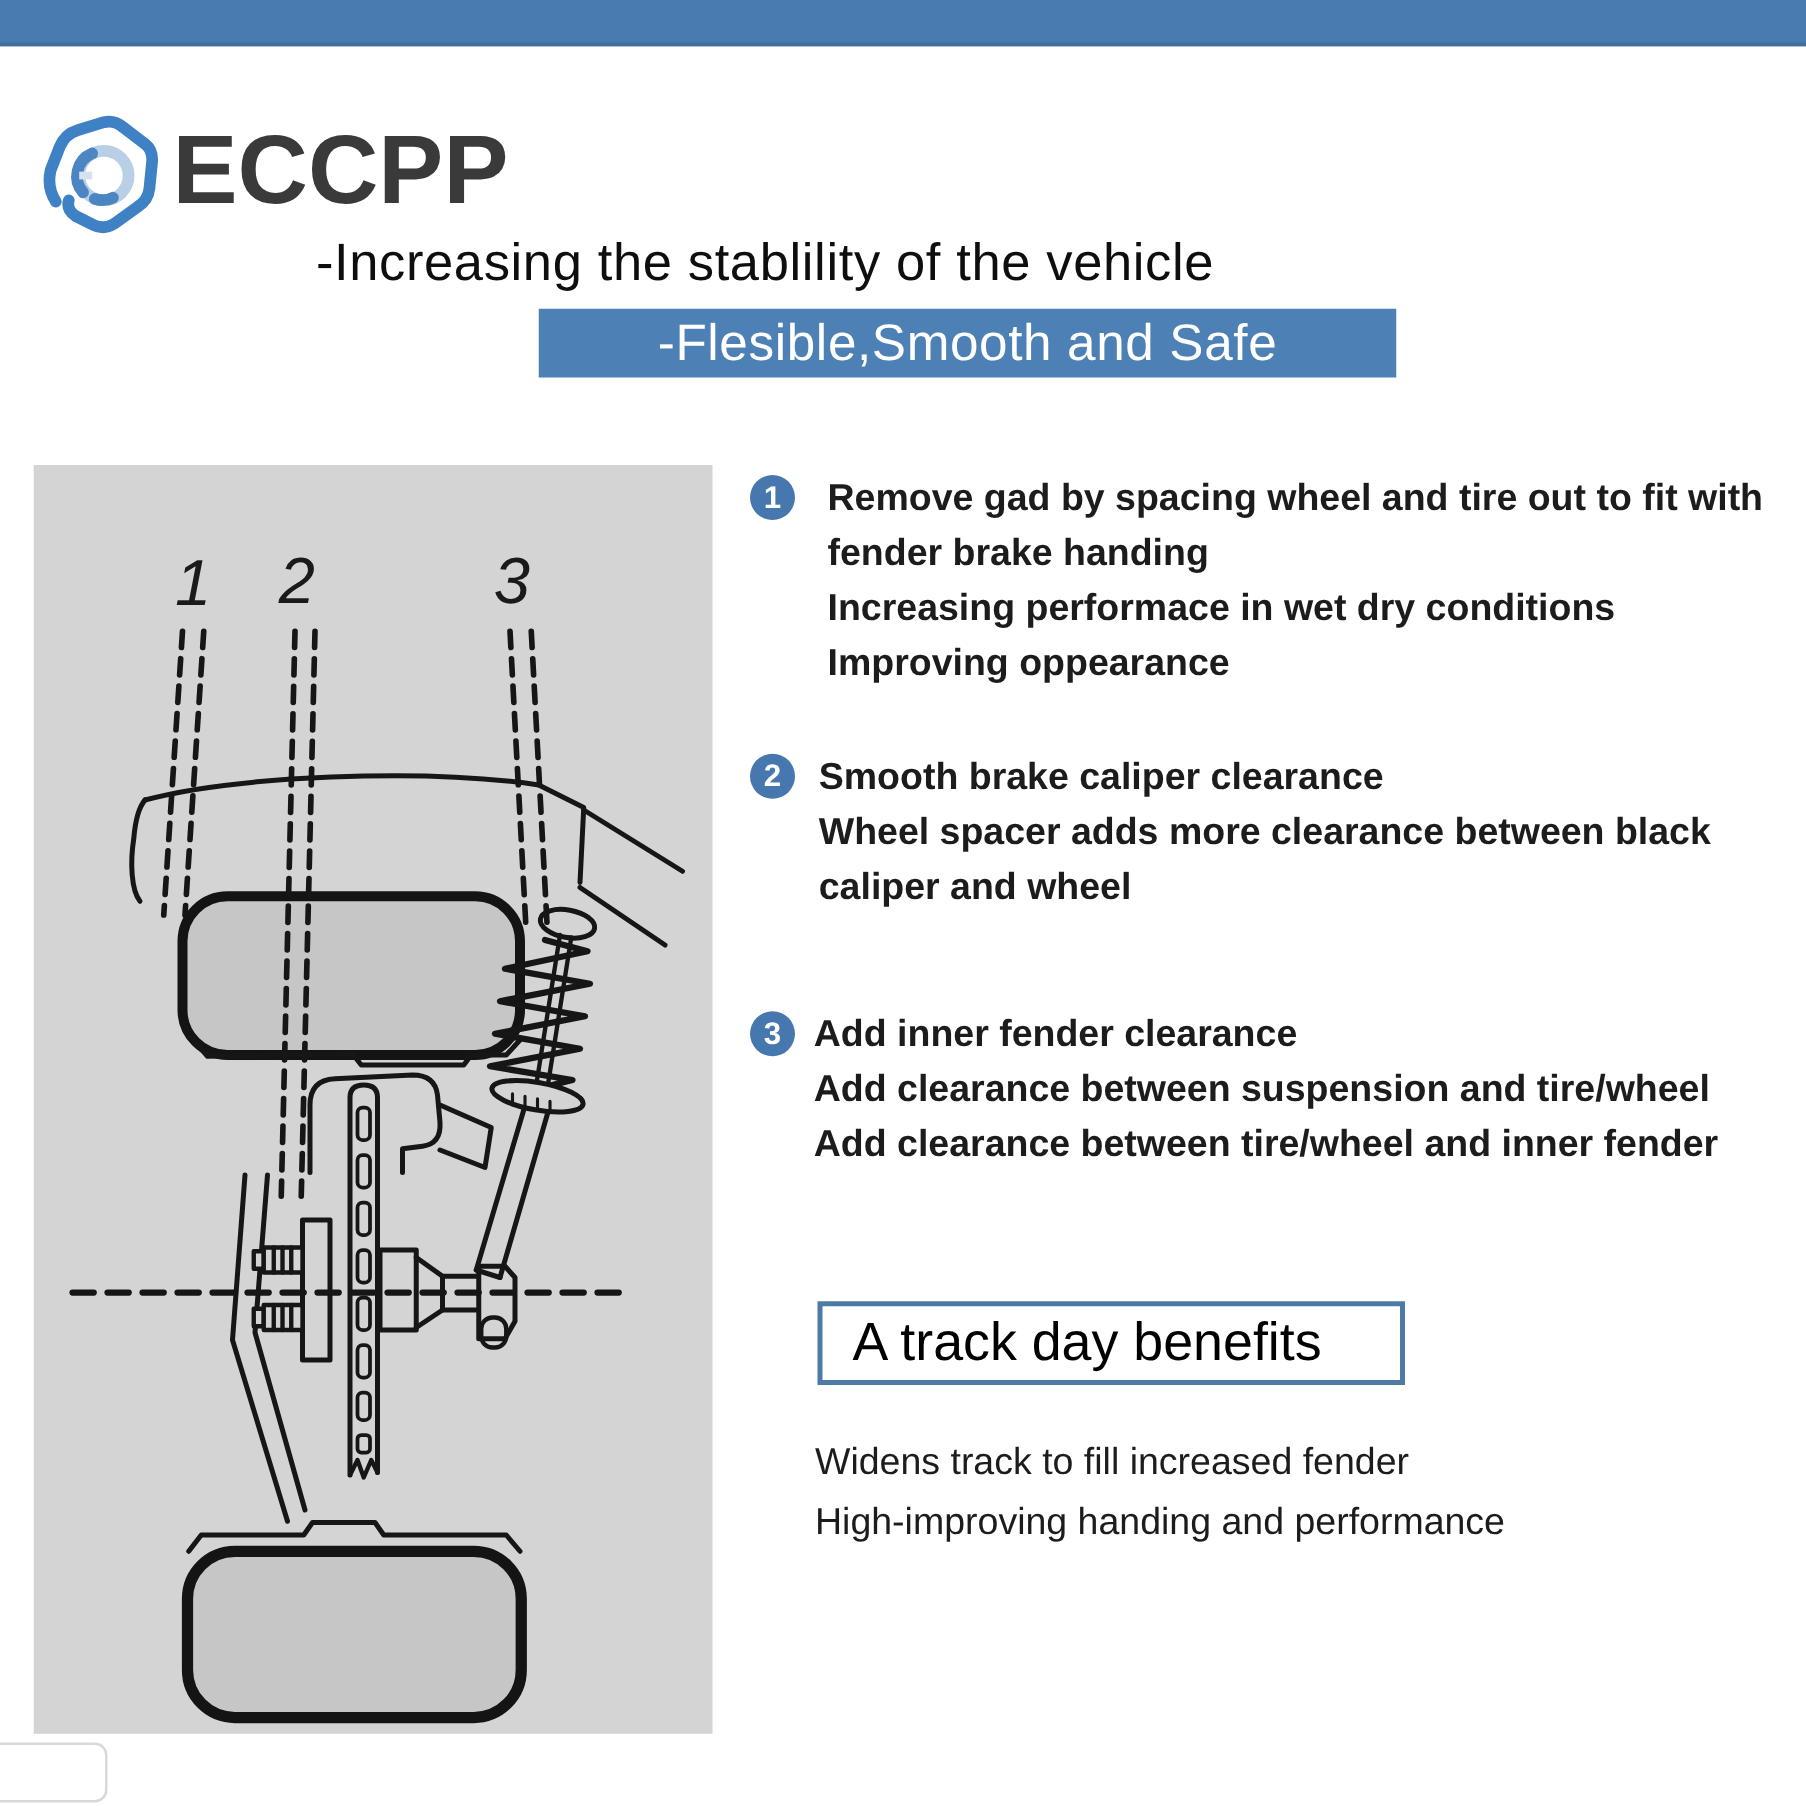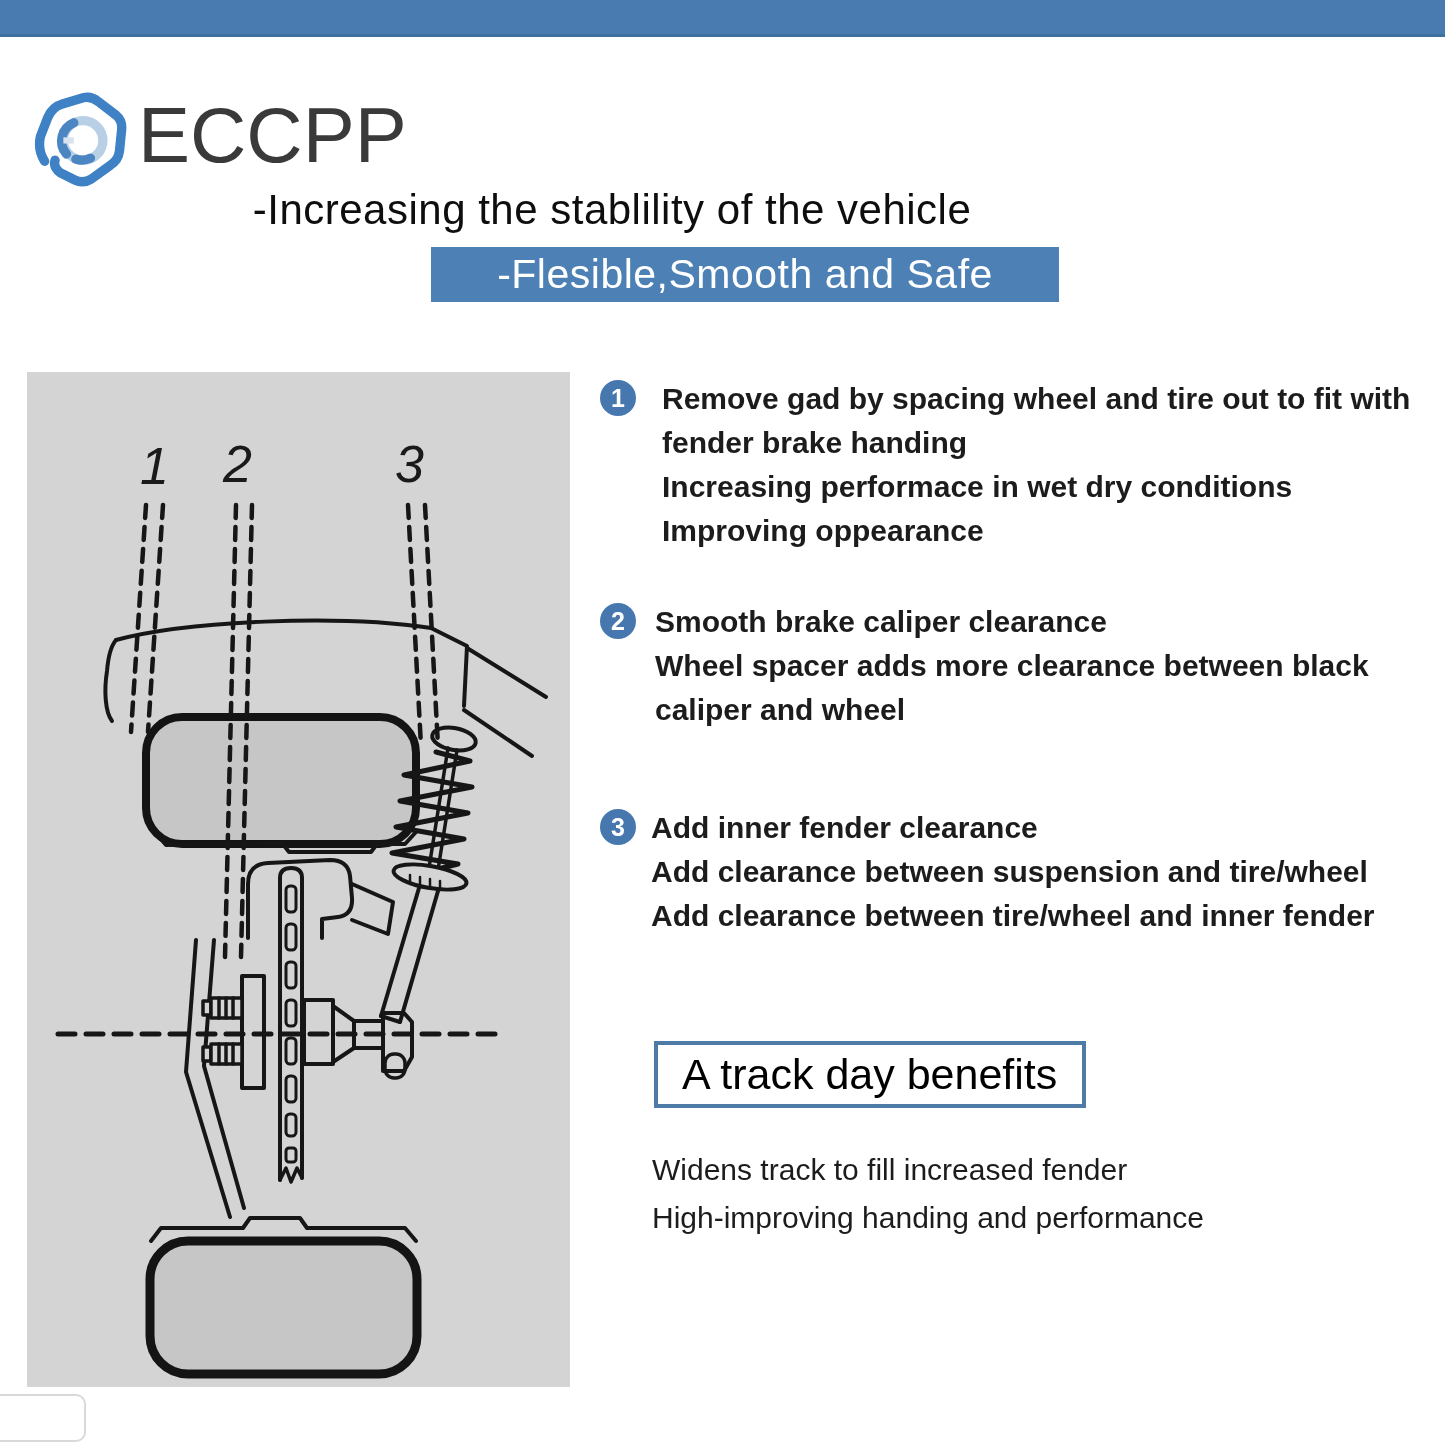--- a/index.html
+++ b/index.html
@@ -7,45 +7,45 @@
     width:1445px;height:1445px;position:relative;background:#ffffff;
     font-family:"Liberation Sans", sans-serif;overflow:hidden;
   }
   .abs{position:absolute;}
   .topbar{
     left:0;top:0;width:1445px;height:37px;
     background:#4a7bb0;border-bottom:3px solid #3e6f9f;box-sizing:border-box;
   }
   .logo-icon{left:28px;top:92px;width:104px;height:100px;}
   .brand-name{
-    left:138px;top:96px;font-size:78px;font-weight:400;color:#3a3a3a;
+    left:138px;top:96px;font-size:78px;font-weight:700;color:#3a3a3a;
     letter-spacing:0px;line-height:1;
   }
   .main-title{
     left:0;top:186px;width:1192px;text-align:center;padding-left:32px;box-sizing:border-box;
     font-size:42px;color:#0e0e0e;letter-spacing:0.5px;
   }
   .banner{
-    left:431px;top:247px;width:628px;height:55px;background:#4d80b4;
+    left:431px;top:247px;width:686px;height:55px;background:#4d80b4;
     display:flex;align-items:center;justify-content:center;
     color:#ffffff;font-size:41px;letter-spacing:0.5px;
   }
   .panel{
     left:27px;top:372px;width:543px;height:1015px;background:#d4d4d5;
   }
   .panel svg{position:absolute;left:0;top:0;}
   .benefit{left:600px;width:820px;}
   .badge{
     position:absolute;left:0;top:3px;width:36px;height:36px;border-radius:50%;
     background:#4677ae;color:#ffffff;font-size:25px;font-weight:bold;
     display:flex;align-items:center;justify-content:center;
   }
   .blines{margin-left:55px;font-size:30px;line-height:44px;color:#1c1c1c;font-weight:bold;}
   .track-box{
-    left:654px;top:1041px;width:432px;height:67px;border:4px solid #4e7ba6;
+    left:654px;top:1041px;width:470px;height:67px;border:4px solid #4e7ba6;
     box-sizing:border-box;display:flex;align-items:center;
     font-size:43px;color:#000;padding-left:24px;
   }
   .track-lines{left:652px;top:1146px;font-size:30px;line-height:48px;color:#1c1c1c;}
   .corner-curl{
     left:-22px;top:1394px;width:104px;height:44px;background:#fff;
     border:2px solid #d9d9d9;border-radius:10px;
   }
 </style>
 </head>

